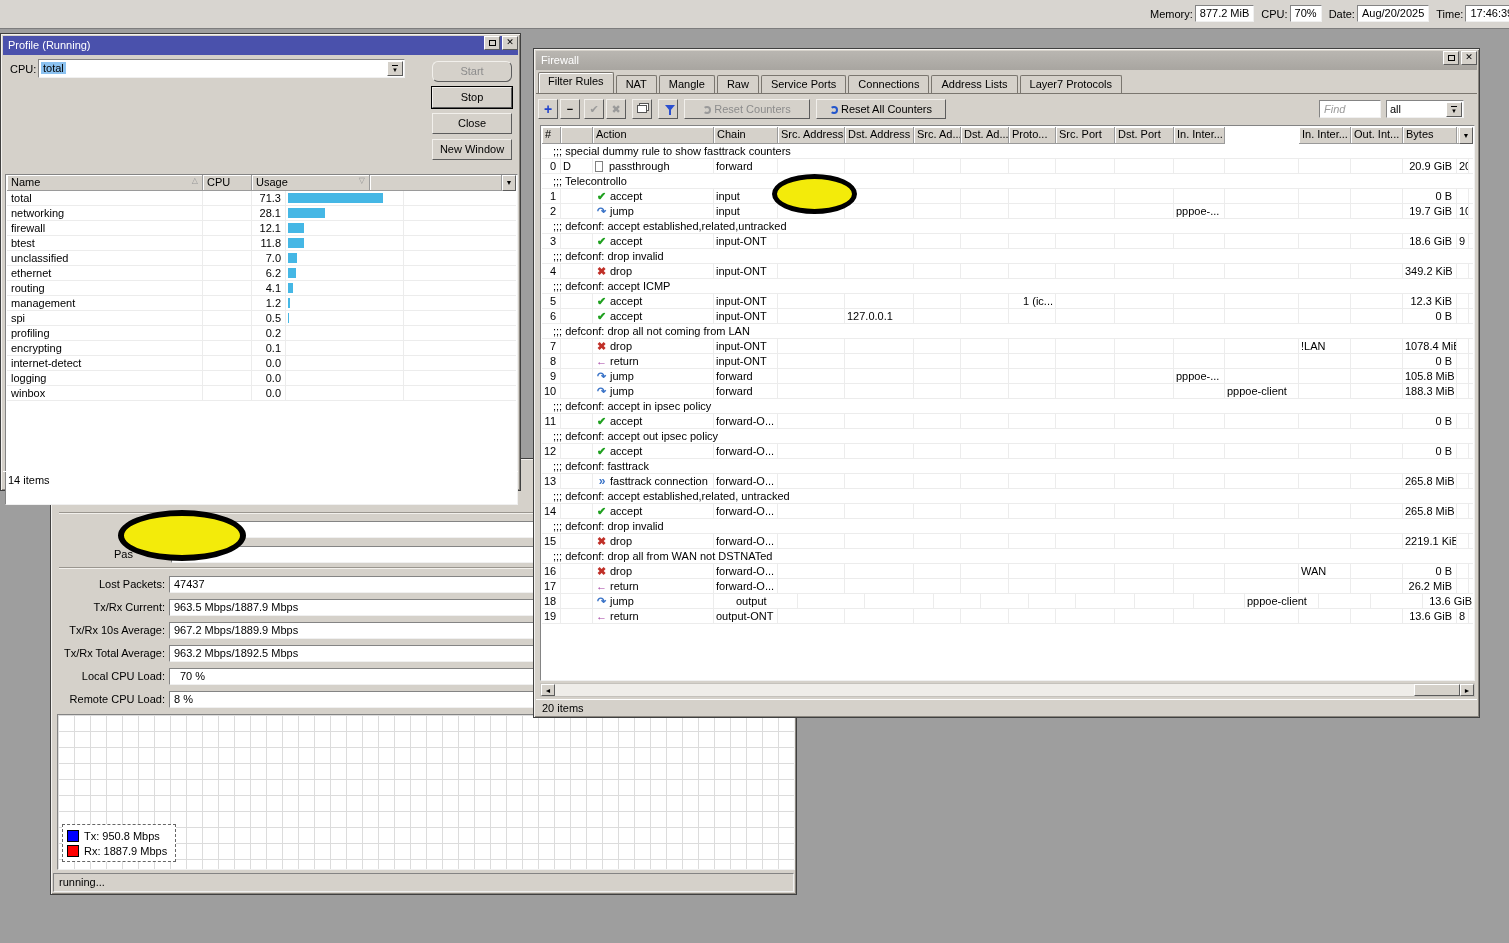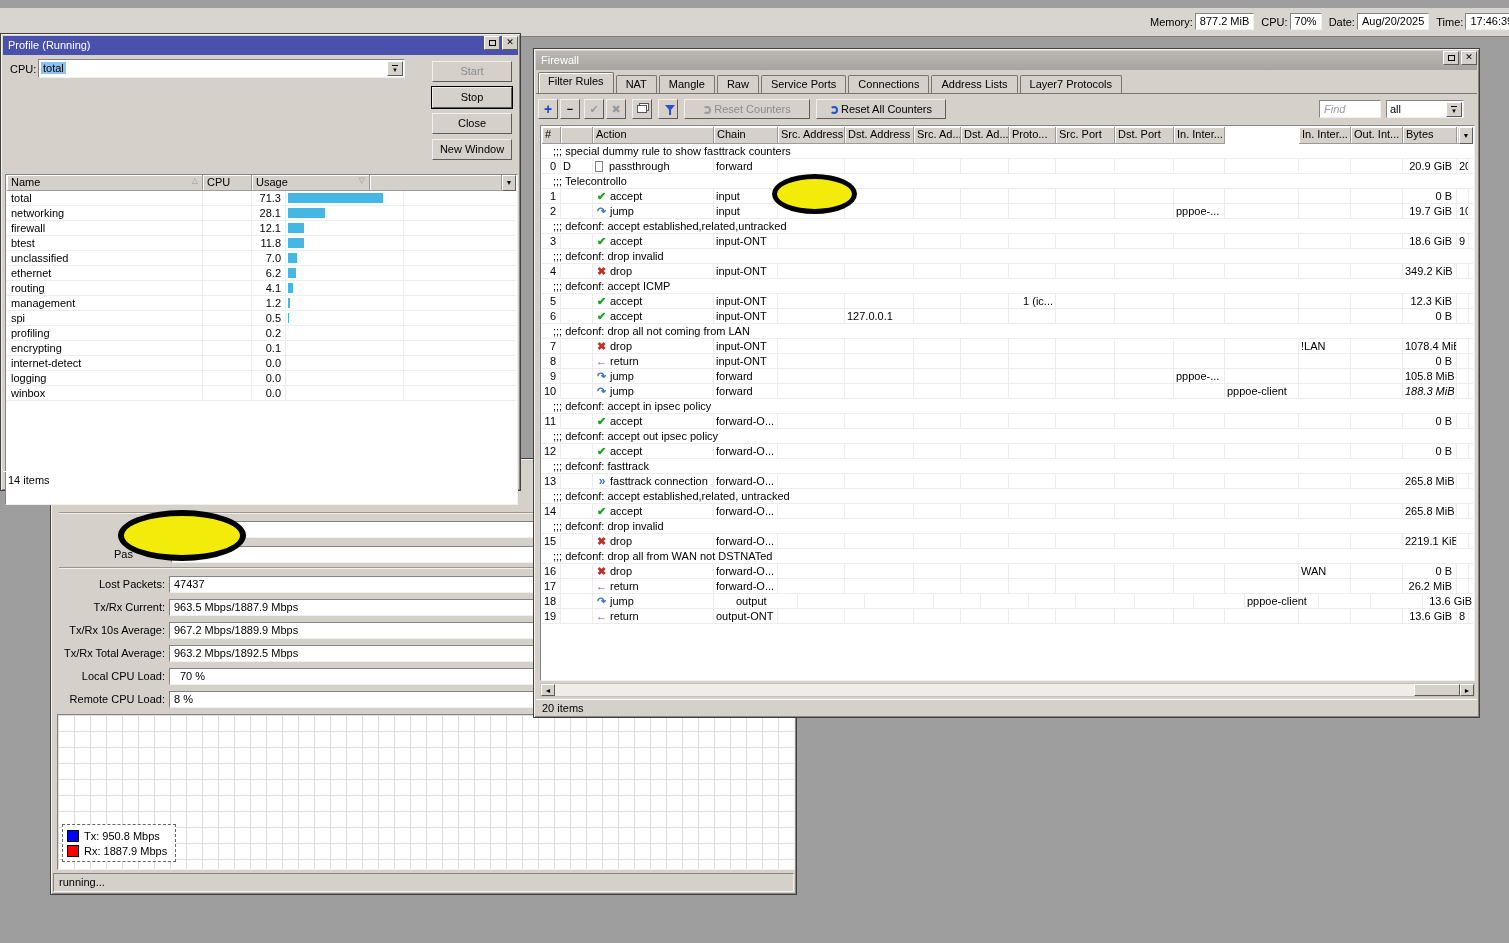--- a/index.html
+++ b/index.html
@@ -1,42 +1,42 @@
 <!DOCTYPE html>
 <html><head>
 <meta charset="utf-8">
 <style>
   * { margin:0; padding:0; box-sizing:border-box; }
   body { background:#666; font-family:"Liberation Sans", sans-serif; }
   #screen { position:relative; width:1509px; height:943px; background:#9e9e9e; overflow:hidden;
             font-family:"Liberation Sans", sans-serif; font-size:11px; color:#000; }
 
   
-  #topbar { position:absolute; left:0; top:8px; width:100%; height:29px; background:#d8d5d0;
+  #topbar { position:absolute; left:0; top:0; width:100%; height:29px; background:#d8d5d0;
             border-bottom:1px solid #7d7d7d; z-index:5; }
   #sysrow { position:absolute; left:1150px; top:5px; display:flex; gap:7px; align-items:center; white-space:nowrap; }
   .syspair { display:flex; gap:2px; align-items:center; }
   .sysbox { background:#fff; border:1px solid; border-color:#848484 #f0f0f0 #f0f0f0 #848484;
             padding:1px 4px; min-width:30px; height:17px; line-height:13px; }
 
   
   .win { position:absolute; background:#d5d1ca; border:1px solid #404040;
          box-shadow: inset 1px 1px 0 #f4f2ef, inset -1px -1px 0 #8a867f; }
   .tbar { position:absolute; left:2px; top:2px; right:2px; height:19px; color:#fff;
           padding:3px 5px; overflow:hidden; }
   .tbar.active { background:#4a51ac; }
   .tbar.inactive { background:linear-gradient(#b9b6b1,#a8a5a0); }
   .tbtns { position:absolute; right:2px; top:2px; display:flex; gap:2px; }
   .tbtn { width:16px; height:14px; background:#d5d1ca; border:1px solid; border-color:#fff #5c5c5c #5c5c5c #fff;
           font-size:9px; line-height:11px; text-align:center; color:#000; }
   .glyph-max { display:inline-block; width:7px; height:6px; border:1px solid #000; margin-top:3px; }
   .sunken { background:#fff; border:1px solid; border-color:#848484 #f0f0f0 #f0f0f0 #848484; }
   .btn { position:absolute; background:#d5d1ca; border:1px solid; border-color:#f2f0ec #5c5c5c #5c5c5c #f2f0ec;
          text-align:center; line-height:19px; }
-  .btn.disabled { color:#8c8c8c; }
+  .btn.disabled { color:#8c8c8c;border-radius:6px; }
   .btn.default { box-shadow:0 0 0 1px #000; }
   .sep-line { position:absolute; height:2px; border-top:1px solid #9a968f; border-bottom:1px solid #f2f0ec; }
 
   
   #profile-win { left:0; top:33px; width:521px; height:458px; z-index:40; }
   #p-cpu-label { position:absolute; left:9px; top:29px; }
   #p-combo { position:absolute; left:37px; top:25px; width:367px; height:19px; }
   #p-combo .val { position:absolute; left:2px; top:2px; padding:0 2px; background:#8cc2f0; }
   .dropbtn { position:absolute; right:1px; top:1px; width:16px; height:15px; background:#d5d1ca;
              border:1px solid; border-color:#fff #5c5c5c #5c5c5c #fff; text-align:center; }
@@ -488,21 +488,21 @@
             <div class="fw-cell" style="width: 69px;"></div>
             <div class="fw-cell" style="width: 47px;"></div>
             <div class="fw-cell" style="width: 48px;"></div>
             <div class="fw-cell" style="width: 47px;"></div>
             <div class="fw-cell" style="width: 59px;"></div>
             <div class="fw-cell" style="width: 59px;"></div>
             <div class="fw-cell" style="width: 51px;"></div>
             <div class="fw-cell" style="width: 74px;">pppoe-client</div>
             <div class="fw-cell" style="width: 52px;"></div>
             <div class="fw-cell" style="width: 52px;"></div>
-            <div class="fw-cell cr" style="width: 54px; font-style: italic;">188.3 MiB</div>
+            <div class="fw-cell cr" style="width: 54px;">188.3 MiB</div>
             <div class="fw-cell" style="width: 12px;"></div>
           </div>
           <div class="fw-comment">;;; defconf: accept in ipsec policy</div>
           <div class="fw-row">
             <div class="fw-cell cr" style="width: 19px;">11</div>
             <div class="fw-cell" style="width: 32px;"></div>
             <div class="fw-cell" style="width: 121px;"><span class="ic ic-accept">✔</span>accept</div>
             <div class="fw-cell" style="width: 64px;">forward-O...</div>
             <div class="fw-cell" style="width: 67px;"></div>
             <div class="fw-cell" style="width: 69px;"></div>

